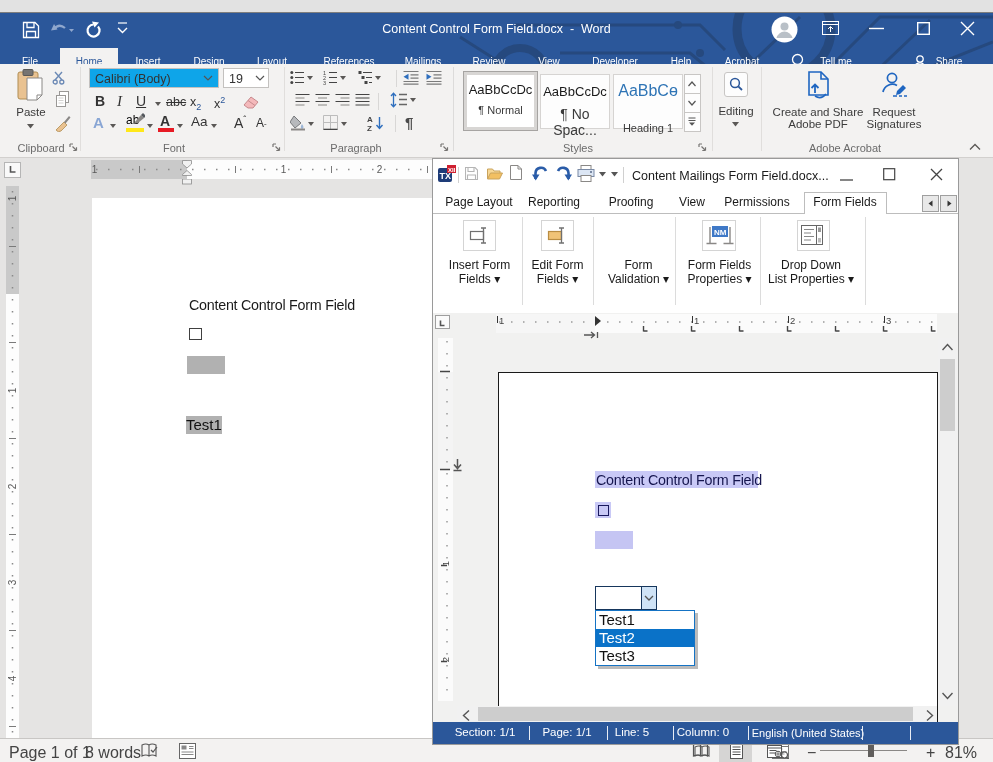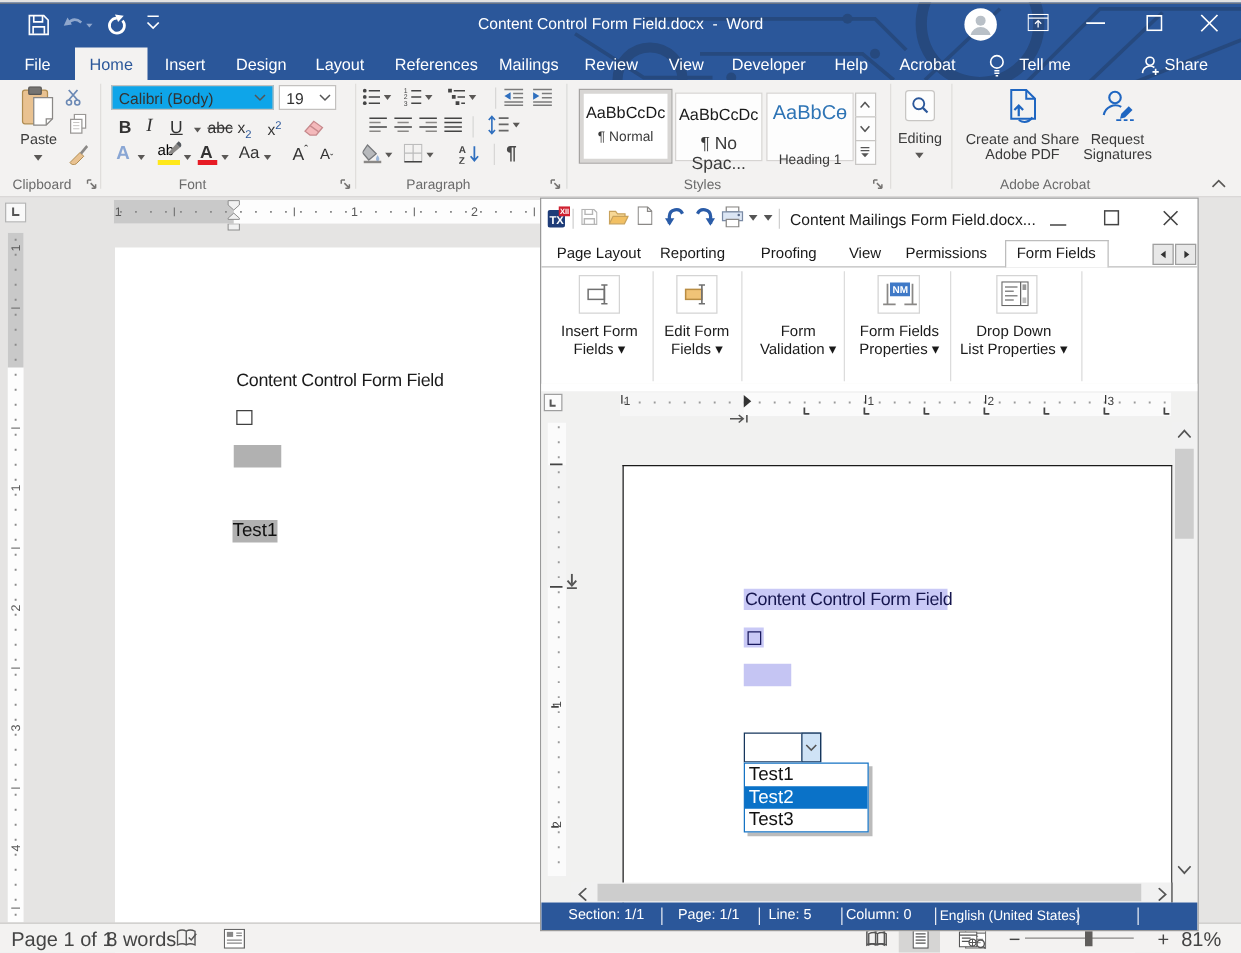--- a/index.html
+++ b/index.html
@@ -1,23 +1,23 @@
 <!DOCTYPE html>
 <html><head><meta charset="utf-8"><style>
 html,body{margin:0;padding:0}
 body{width:993px;height:762px;overflow:hidden;font-family:"Liberation Sans",sans-serif;background:#e2e2e2;position:relative}
 .a{position:absolute}
-.tab{color:#fff;font-size:13px;line-height:28px}
-.glabel{font-size:11px;color:#6b6b6b;text-align:left}
+.tab{color:#fff;font-size:10px;line-height:28px}
+.glabel{font-size:11px;color:#6b6b6b;text-align:center}
 .otab{color:#1a1a1a;font-size:12px;line-height:23px}
 .seg{color:#fff;font-size:11.5px;white-space:nowrap}
 </style></head>
 <body>
 
-<div class="a" style="left:0px;top:2px;width:993px;height:80px;background:#2b579a;overflow:hidden">
+<div class="a" style="left:0px;top:12px;width:993px;height:80px;background:#2b579a;overflow:hidden">
 <svg class="a" style="left:0px;top:0px" width="993" height="65" viewBox="0 0 993 65">
  <g stroke="#26497e" stroke-width="3" fill="none">
   <path d="M515 13 H700 L725 38"></path>
   <path d="M560 41 H690 L715 62"></path>
   <path d="M740 62 L800 5"></path>
   <path d="M820 65 L880 5 H993"></path>
   <path d="M870 65 L930 8"></path>
   <path d="M905 65 L993 30"></path>
   <path d="M460 25 L515 60 H570"></path>
  </g>

